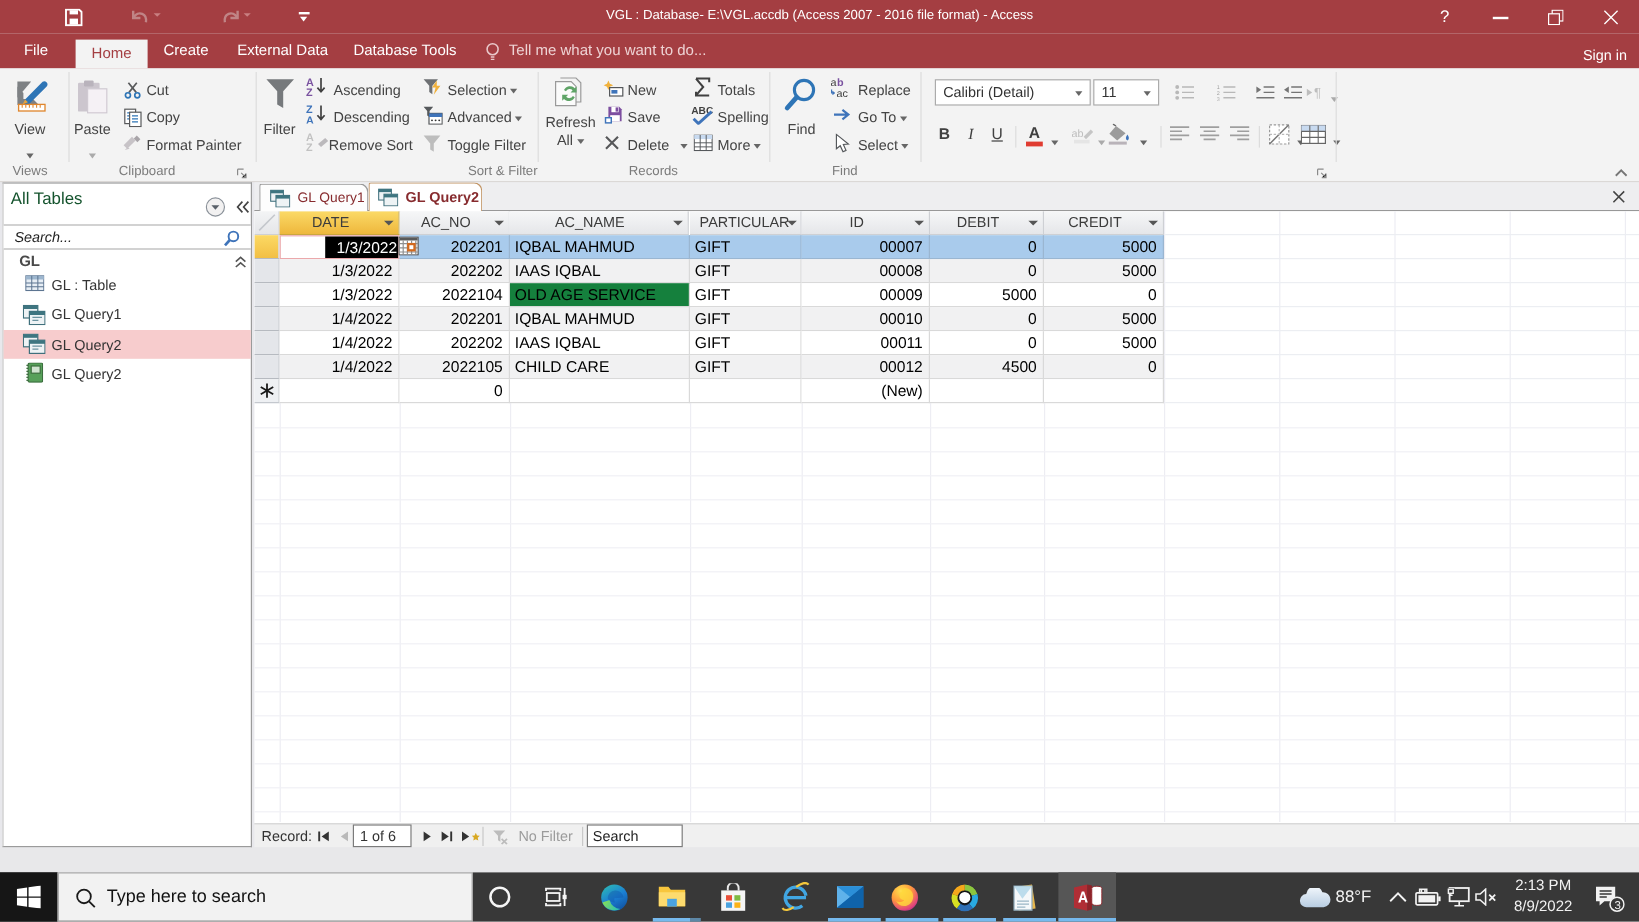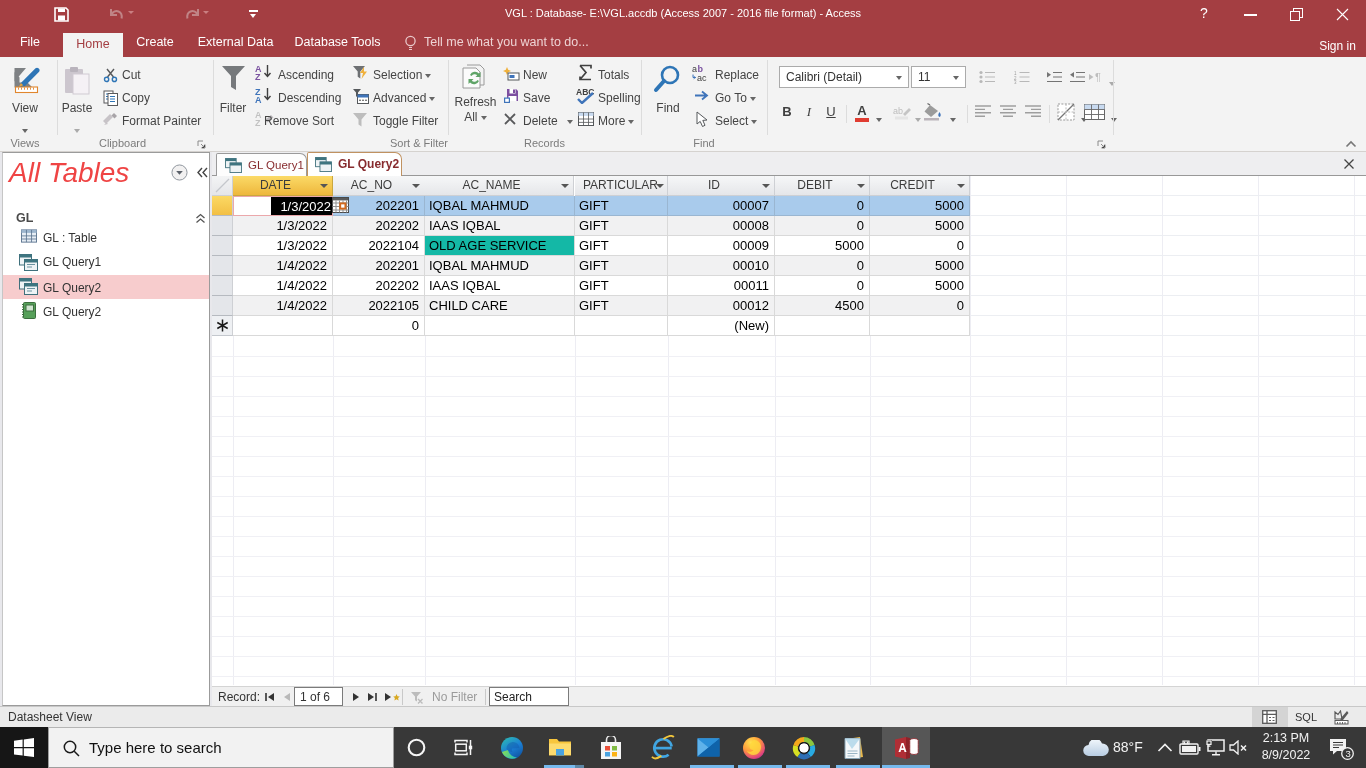--- a/index.html
+++ b/index.html
@@ -169,21 +169,21 @@
     <text x="0" y="16" font-size="9" font-weight="bold" fill="#3f74ba" font-family="Liberation Sans">A</text>
     <path d="M12.5 1 v11 M9.5 9 l3 3.5 3 -3.5" fill="none" stroke="#404040" stroke-width="1.4"></path>
   </svg>
   <div class="smallrow" style="left:278px; top:30px;">Descending</div>
 
   <svg class="abs" style="left:255px; top:53px;" width="19" height="16" viewBox="0 0 19 16" opacity="0.55">
     <text x="0" y="7.5" font-size="9" font-weight="bold" fill="#9a9a9a" font-family="Liberation Sans">A</text>
     <text x="0" y="16" font-size="9" font-weight="bold" fill="#9a9a9a" font-family="Liberation Sans">Z</text>
     <path d="M10 10 l6 -5 2.5 2.5 -6 5 z" fill="#8f8a90"></path>
   </svg>
-  <div class="smallrow gray" style="left:264px; top:53px;">Remove Sort</div>
+  <div class="smallrow gray" style="left:274px; top:53px;">Remove Sort</div>
 
   <svg class="abs" style="left:352px; top:8px;" width="17" height="15" viewBox="0 0 17 15">
     <path d="M1 1 h12 l-4.7 5.5 v7 l-2.6 -1.8 v-5.2 z" fill="#6d7073"></path>
     <path d="M12 2 l-4 6 h3 l-1.5 6 5.5 -7.5 h-3 z" fill="#f0b13c"></path>
   </svg>
   <div class="smallrow" style="left:373px; top:7px;">Selection<span class="darr"></span></div>
 
   <svg class="abs" style="left:352px; top:31px;" width="17" height="16" viewBox="0 0 17 16">
     <path d="M1 1 h8 l-3 3.6 v5 l-2 -1.4 v-3.6 z" fill="#55585b"></path>
     <rect x="5.5" y="6.5" width="11" height="9" fill="#fff" stroke="#55585b"></rect>
@@ -370,29 +370,36 @@
   <div class="gsep" style="left:1113px;"></div>
 
   <svg class="abs" style="left:1345px; top:82px;" width="12" height="9" viewBox="0 0 12 9">
     <path d="M1.5 7.5 L6 3 L10.5 7.5" fill="none" stroke="#777" stroke-width="1.6"></path>
   </svg>
 </div>
 
 <div id="work">
   <div id="navpane">
 
-    <div class="abs" style="left:6px; top:4px; font-size:28px; color:#ef4444;font-style:italic;">All Tables</div>
+    <div class="abs" style="left:6px; top:4px; font-size:14px; color:#14532d;">All Tables</div>
     <svg class="abs" style="left:168px; top:11px;" width="17" height="17" viewBox="0 0 18 18">
       <circle cx="9" cy="9" r="8" fill="#f2f1f1" stroke="#8a9199"></circle>
       <path d="M5.5 7.5 h7 l-3.5 4 z" fill="#5a6069"></path>
     </svg>
     <svg class="abs" style="left:193px; top:13px;" width="13" height="13" viewBox="0 0 13 13">
       <path d="M6 2 L2 6.5 L6 11 M11 2 L7 6.5 L11 11" fill="none" stroke="#444" stroke-width="1.4"></path>
     </svg>
 
+    <div class="abs" style="left:0px; top:34px; width:206px; height:21px; background:#fff; border-top:1px solid #b5b5b5; border-bottom:1px solid #b5b5b5;">
+      <div class="abs" style="left:9px; top:3px; font-size:12px; font-style:italic; color:#1f1f1f;">Search...</div>
+      <svg class="abs" style="left:182px; top:3px;" width="16" height="16" viewBox="0 0 16 16">
+        <circle cx="9.5" cy="6" r="4" fill="none" stroke="#3f74ba" stroke-width="1.6"></circle>
+        <path d="M6.5 9 L2.5 13.5" stroke="#3f74ba" stroke-width="2.2"></path>
+      </svg>
+    </div>
 
     <div class="abs" style="left:13px; top:58px; font-size:12.5px; font-weight:bold; color:#4a4a4a;">GL</div>
     <svg class="abs" style="left:192px; top:60px;" width="11" height="11" viewBox="0 0 11 11">
       <path d="M1.5 5 L5.5 1.5 L9.5 5 M1.5 9.5 L5.5 6 L9.5 9.5" fill="none" stroke="#555" stroke-width="1.3"></path>
     </svg>
 
     <svg class="abs" style="left:18px; top:76px;" width="16" height="14" viewBox="0 0 17 14">
       <rect x="0.5" y="0.5" width="16" height="13" fill="#e7eef5" stroke="#5d7591"></rect>
       <rect x="0.5" y="0.5" width="16" height="3.2" fill="#9db6ce"></rect>
       <path d="M0.5 6.9 h16 M0.5 10.2 h16 M5.8 0.5 v13 M11.2 0.5 v13" stroke="#5d7591" stroke-width="0.9"></path>
@@ -520,21 +527,21 @@
 <div class="cell" style="left:21px;top:40px;width:100px;padding-right:5px;text-align:right;background:#f1f1f2;border-right:1px solid #d9d9d9;border-bottom:1px solid #d9d9d9;">1/3/2022</div>
 <div class="cell" style="left:121px;top:40px;width:92px;padding-right:5px;text-align:right;background:#f1f1f2;border-right:1px solid #d9d9d9;border-bottom:1px solid #d9d9d9;">202202</div>
 <div class="cell" style="left:213px;top:40px;width:150px;padding-left:4px;text-align:left;background:#f1f1f2;border-right:1px solid #d9d9d9;border-bottom:1px solid #d9d9d9;">IAAS IQBAL</div>
 <div class="cell" style="left:363px;top:40px;width:93px;padding-left:4px;text-align:left;background:#f1f1f2;border-right:1px solid #d9d9d9;border-bottom:1px solid #d9d9d9;">GIFT</div>
 <div class="cell" style="left:456px;top:40px;width:107px;padding-right:5px;text-align:right;background:#f1f1f2;border-right:1px solid #d9d9d9;border-bottom:1px solid #d9d9d9;">00008</div>
 <div class="cell" style="left:563px;top:40px;width:95px;padding-right:5px;text-align:right;background:#f1f1f2;border-right:1px solid #d9d9d9;border-bottom:1px solid #d9d9d9;">0</div>
 <div class="cell" style="left:658px;top:40px;width:100px;padding-right:5px;text-align:right;background:#f1f1f2;border-right:1px solid #d9d9d9;border-bottom:1px solid #d9d9d9;">5000</div>
 <div class="abs" style="left:0;top:60px;width:21px;height:20px;background:#e4e6ea;border-right:1px solid #ced0d4;border-bottom:1px solid #b6bac0;"></div>
 <div class="cell" style="left:21px;top:60px;width:100px;padding-right:5px;text-align:right;background:#fff;border-right:1px solid #d9d9d9;border-bottom:1px solid #d9d9d9;">1/3/2022</div>
 <div class="cell" style="left:121px;top:60px;width:92px;padding-right:5px;text-align:right;background:#fff;border-right:1px solid #d9d9d9;border-bottom:1px solid #d9d9d9;">2022104</div>
-<div class="cell" style="left:213px;top:60px;width:150px;padding-left:4px;text-align:left;background:#14b8a6;border-right:1px solid #d9d9d9;border-bottom:1px solid #d9d9d9;">OLD AGE SERVICE</div>
+<div class="cell" style="left:213px;top:60px;width:150px;padding-left:4px;text-align:left;background:#15803d;border-right:1px solid #d9d9d9;border-bottom:1px solid #d9d9d9;">OLD AGE SERVICE</div>
 <div class="cell" style="left:363px;top:60px;width:93px;padding-left:4px;text-align:left;background:#fff;border-right:1px solid #d9d9d9;border-bottom:1px solid #d9d9d9;">GIFT</div>
 <div class="cell" style="left:456px;top:60px;width:107px;padding-right:5px;text-align:right;background:#fff;border-right:1px solid #d9d9d9;border-bottom:1px solid #d9d9d9;">00009</div>
 <div class="cell" style="left:563px;top:60px;width:95px;padding-right:5px;text-align:right;background:#fff;border-right:1px solid #d9d9d9;border-bottom:1px solid #d9d9d9;">5000</div>
 <div class="cell" style="left:658px;top:60px;width:100px;padding-right:5px;text-align:right;background:#fff;border-right:1px solid #d9d9d9;border-bottom:1px solid #d9d9d9;">0</div>
 <div class="abs" style="left:0;top:80px;width:21px;height:20px;background:#e4e6ea;border-right:1px solid #ced0d4;border-bottom:1px solid #b6bac0;"></div>
 <div class="cell" style="left:21px;top:80px;width:100px;padding-right:5px;text-align:right;background:#f1f1f2;border-right:1px solid #d9d9d9;border-bottom:1px solid #d9d9d9;">1/4/2022</div>
 <div class="cell" style="left:121px;top:80px;width:92px;padding-right:5px;text-align:right;background:#f1f1f2;border-right:1px solid #d9d9d9;border-bottom:1px solid #d9d9d9;">202201</div>
 <div class="cell" style="left:213px;top:80px;width:150px;padding-left:4px;text-align:left;background:#f1f1f2;border-right:1px solid #d9d9d9;border-bottom:1px solid #d9d9d9;">IQBAL MAHMUD</div>
 <div class="cell" style="left:363px;top:80px;width:93px;padding-left:4px;text-align:left;background:#f1f1f2;border-right:1px solid #d9d9d9;border-bottom:1px solid #d9d9d9;">GIFT</div>
 <div class="cell" style="left:456px;top:80px;width:107px;padding-right:5px;text-align:right;background:#f1f1f2;border-right:1px solid #d9d9d9;border-bottom:1px solid #d9d9d9;">00010</div>
@@ -596,37 +603,20 @@
         <path d="M1 1 h10 l-4 4.5 v5 l-2 -1.3 v-3.7 z" fill="#9a9a9a"></path>
         <path d="M8 8 l4.5 4.5 M12.5 8 L8 12.5" stroke="#9a9a9a" stroke-width="1.4"></path>
       </svg>
       <div class="abs" style="left:220px; top:3px; color:#9b9b9b;">No Filter</div>
       <div class="abs" style="left:273px; top:2px; width:1px; height:16px; background:#c9c9c9;"></div>
       <div class="abs" style="left:277px; top:0px; width:80px; height:19px; background:#fff; border:1px solid #7b7b7b; font-size:12px; line-height:18px; padding-left:4px; color:#222;">Search</div>
     </div>
   </div>
 </div>
 
-<div id="statusbar">
-  <div style="position:absolute; left:8px; top:3px;">Datasheet View</div>
-  <div class="abs" style="left:1252px; top:0; width:36px; height:20px; background:#d4d4d4;">
-    <svg class="abs" style="left:10px; top:3px;" width="15" height="14" viewBox="0 0 15 14">
-      <rect x="0.7" y="0.7" width="13.6" height="12.6" fill="#fff" stroke="#5a5a5a" stroke-width="1.3"></rect>
-      <path d="M0.7 4.4 h13.6 M5 0.7 v12.6" stroke="#5a5a5a" stroke-width="1.3"></path>
-      <path d="M7 7.5 h2 M10.5 7.5 h2 M7 10.5 h2 M10.5 10.5 h2" stroke="#5a5a5a" stroke-width="1.2"></path>
-    </svg>
-  </div>
-  <div class="abs" style="left:1288px; top:0; width:36px; height:20px; font-size:11px; color:#333; text-align:center; line-height:20px;">SQL</div>
-  <svg class="abs" style="left:1334px; top:3px;" width="16" height="15" viewBox="0 0 16 15">
-    <path d="M1 9 L1 2 L4 4.5 L6.5 1 L8 9 z" fill="none" stroke="#5a5a5a" stroke-width="1.2"></path>
-    <path d="M13 1 L7 8 l-1 3 3 -1 L14.5 3 z" fill="#5a5a5a"></path>
-    <rect x="1" y="10.5" width="13" height="3.5" fill="#fff" stroke="#5a5a5a"></rect>
-    <path d="M3.5 12 v2 M6 12 v2 M8.5 12 v2 M11 12 v2" stroke="#5a5a5a" stroke-width="0.9"></path>
-  </svg>
-</div>
 
 <div id="taskbar">
 
   <div class="abs" style="left:0; top:0; width:48px; height:41px; background:#161616;">
     <svg class="abs" style="left:14px; top:11px;" width="20" height="19" viewBox="0 0 20 19">
       <path d="M0 2.8 L8.6 1.6 V9 H0 z" fill="#fff"></path>
       <path d="M9.8 1.4 L20 0 V9 H9.8 z" fill="#fff"></path>
       <path d="M0 10.2 H8.6 V17.6 L0 16.4 z" fill="#fff"></path>
       <path d="M9.8 10.2 H20 V19 L9.8 17.8 z" fill="#fff"></path>
     </svg>

